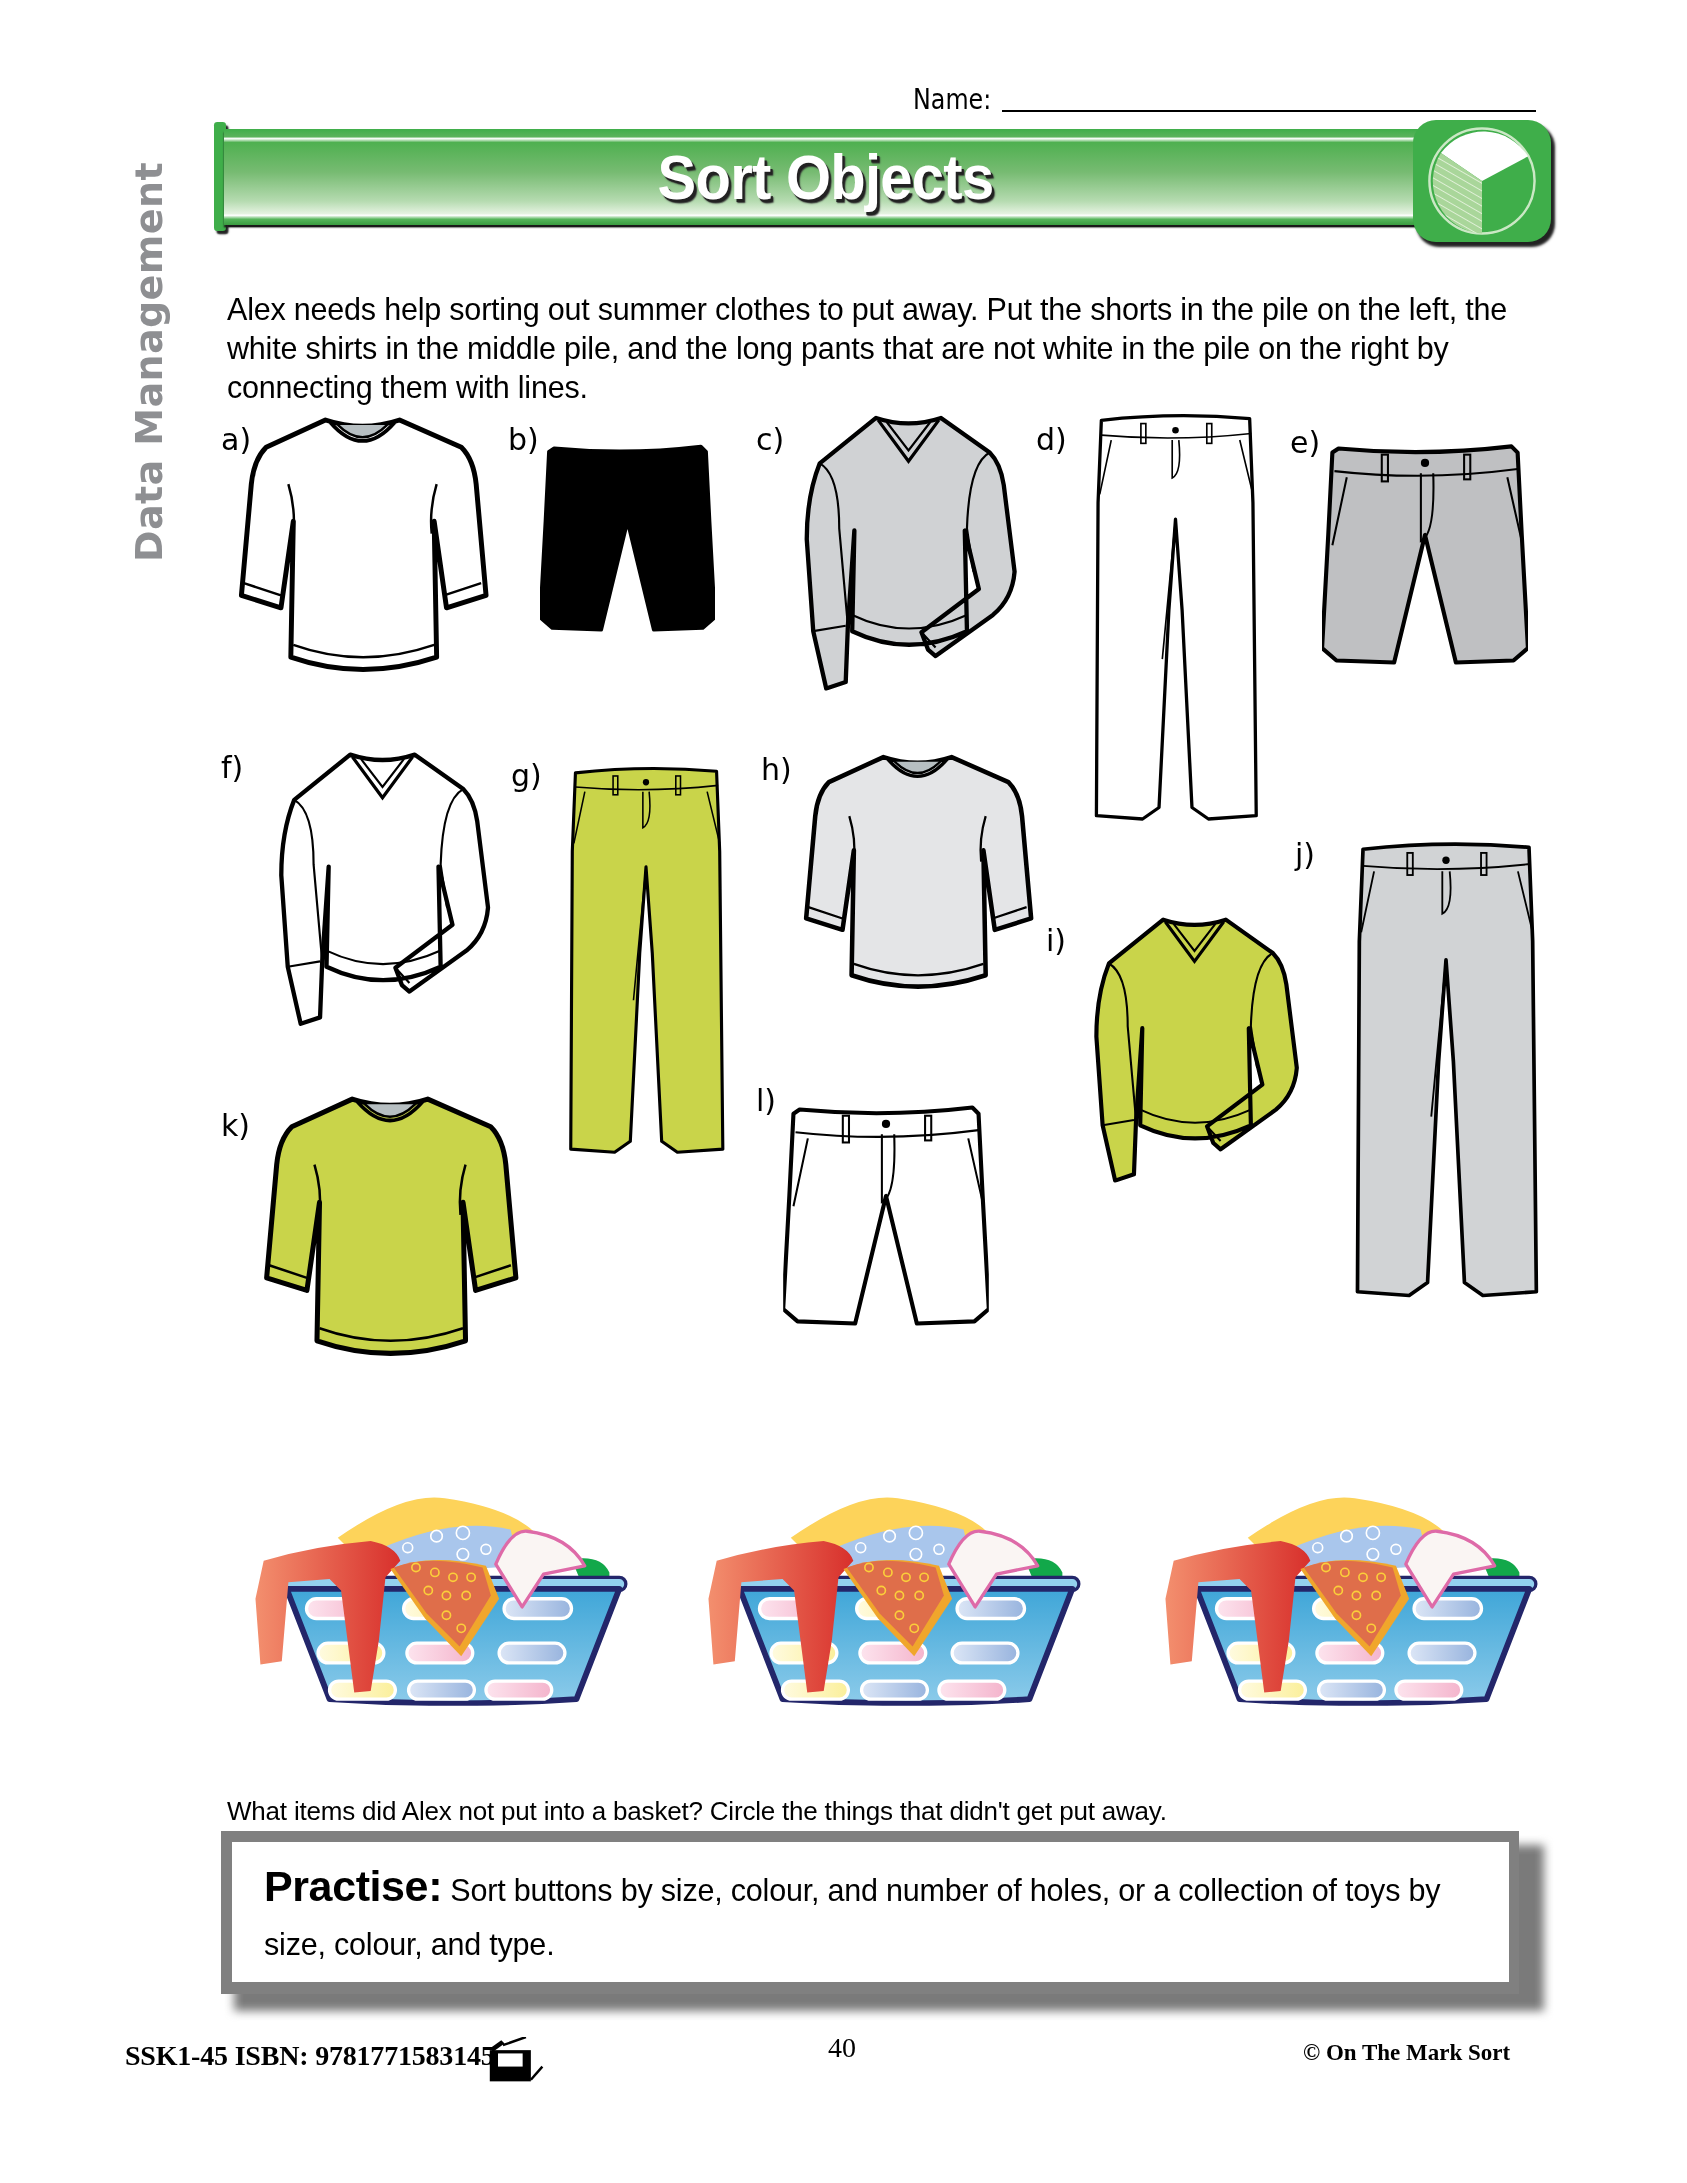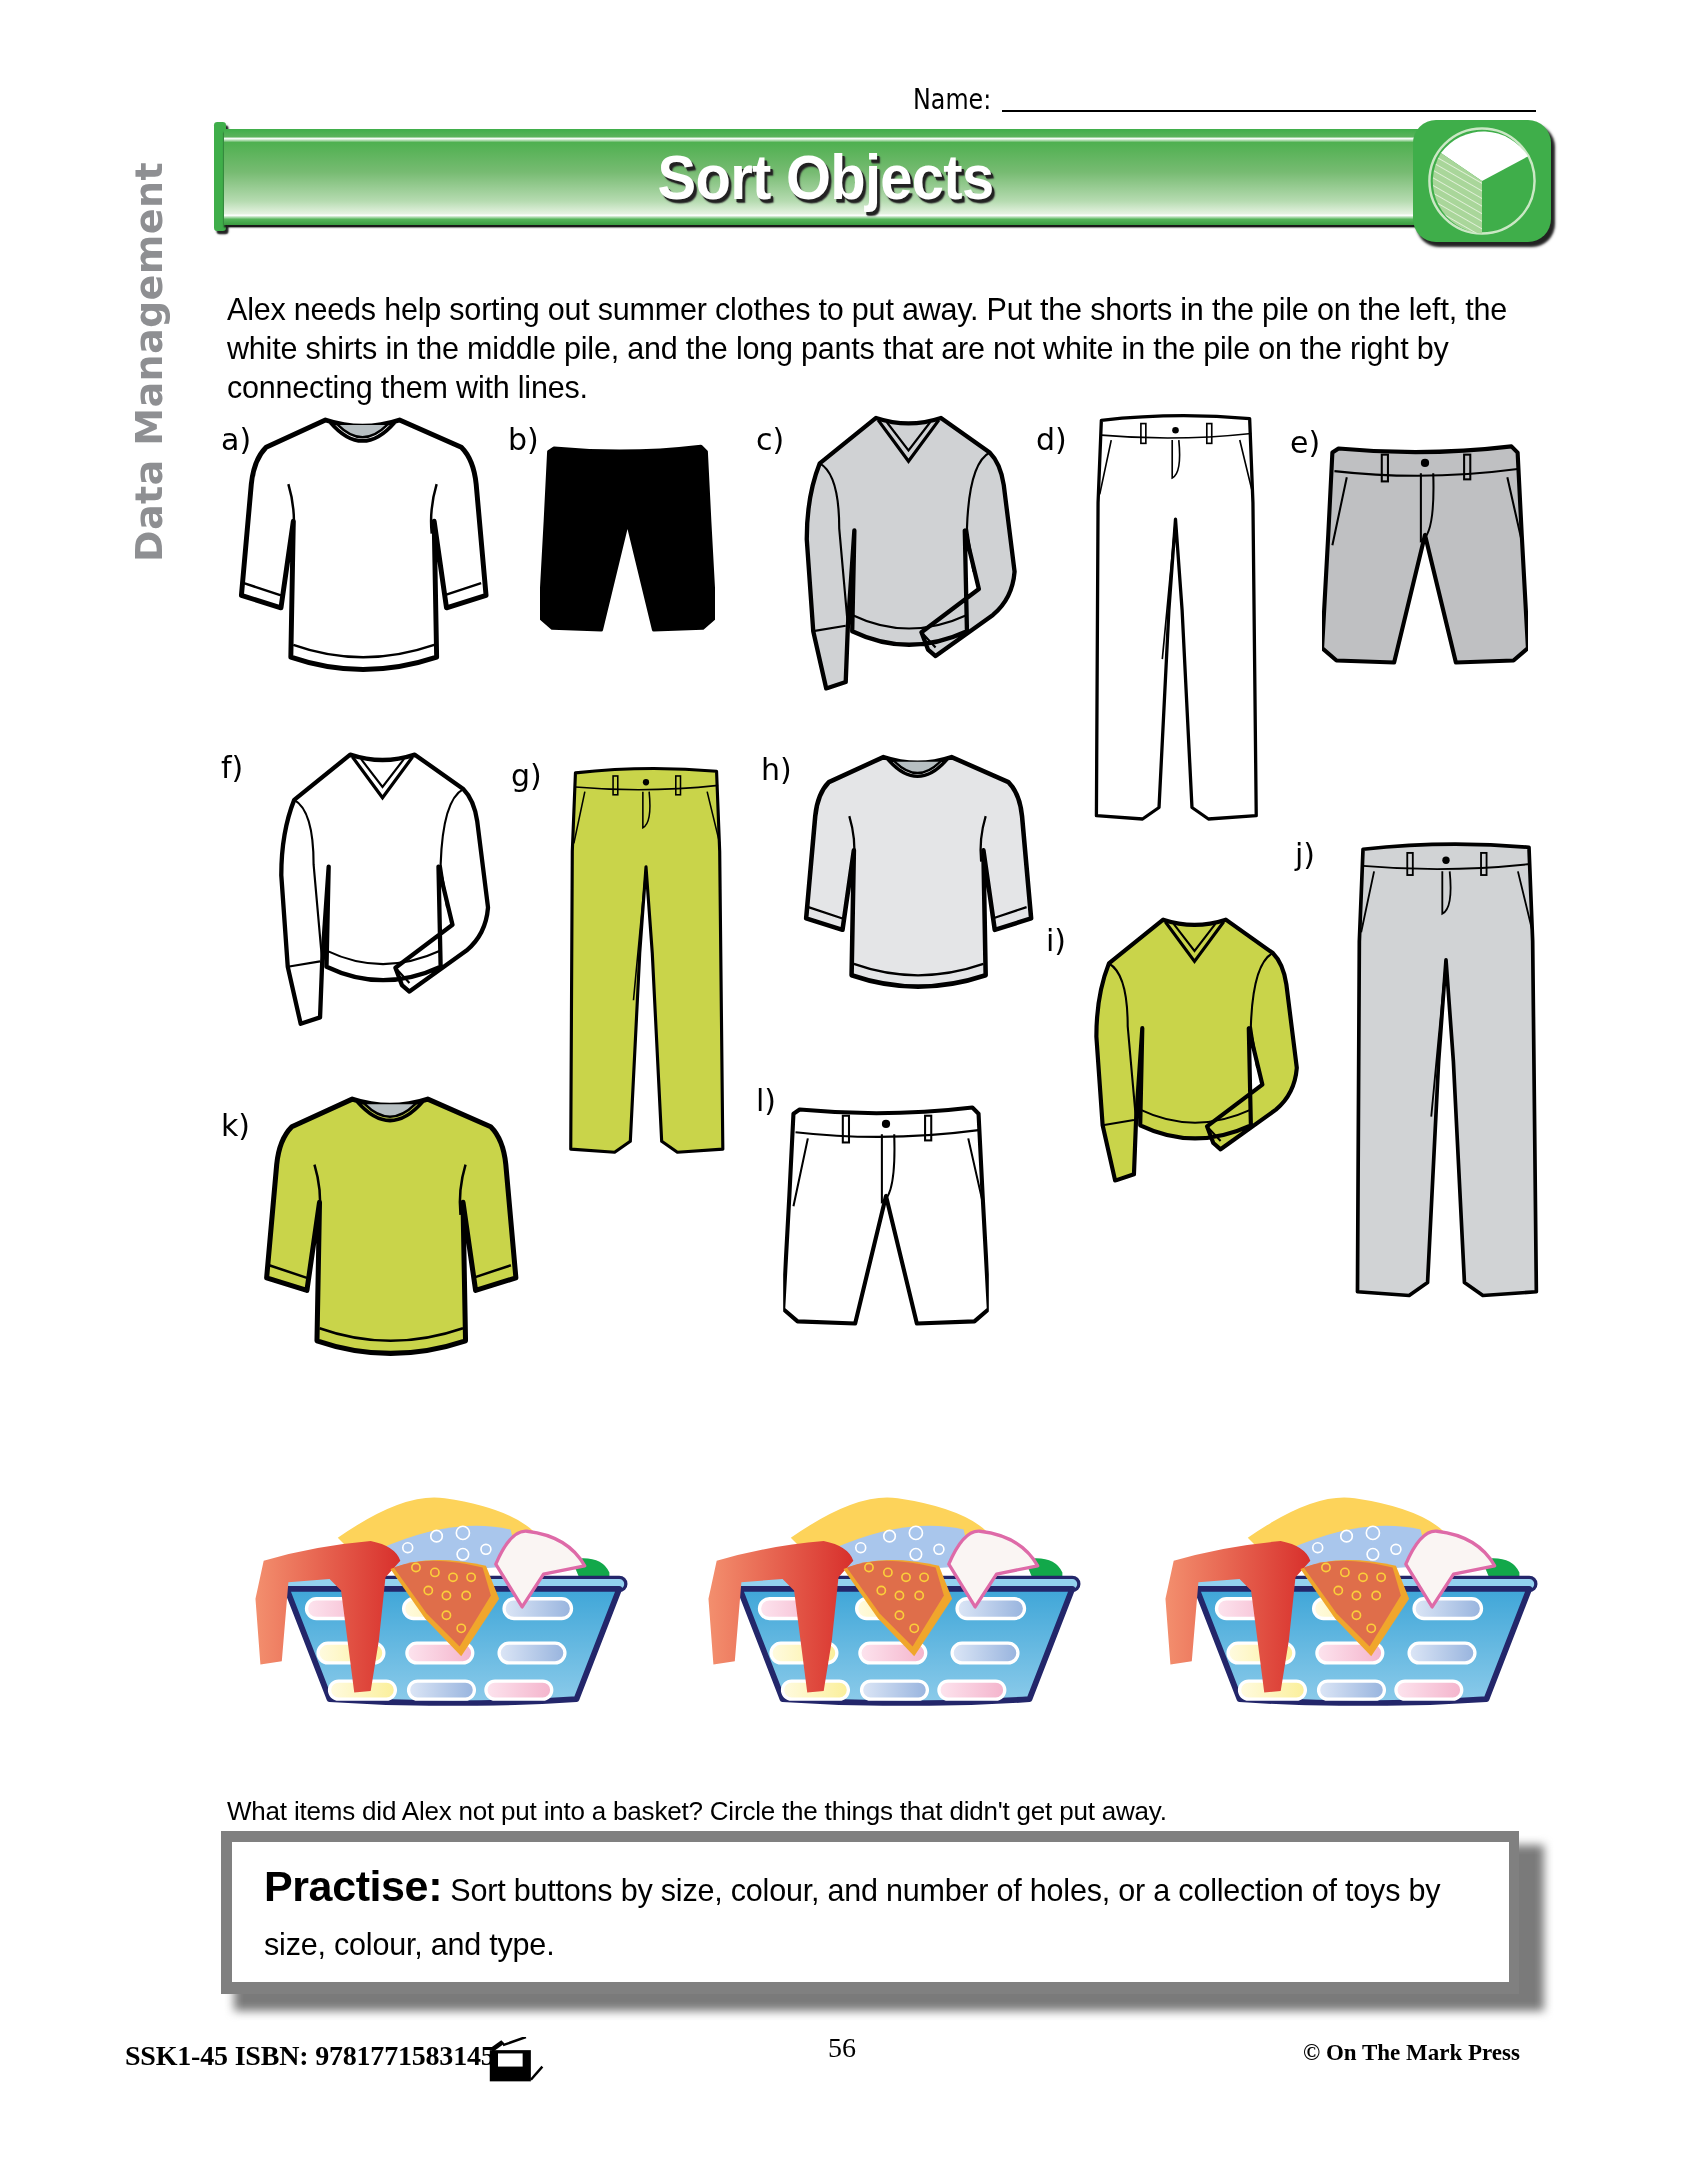--- a/index.html
+++ b/index.html
@@ -261,15 +261,15 @@
 <div class="abs practise-text"><span class="practise-head">Practise:</span><span> Sort buttons by size, colour, and number of holes, or a collection of toys by size, colour, and type.</span></div>
 
 <div class="abs footer-left">SSK1-45  ISBN: 9781771583145</div>
 <svg class="abs copier" viewBox="0 0 108 56">
   <rect x="2" y="16" width="50" height="38" fill="#000"></rect>
   <rect x="12" y="20" width="30" height="16" fill="#fff"></rect>
   <path d="M2 14 L16 4 L20 8 L6 18 Z" fill="#000"></path>
   <line x1="18" y1="10" x2="46" y2="0" stroke="#000" stroke-width="3"></line>
   <line x1="52" y1="52" x2="66" y2="36" stroke="#000" stroke-width="3"></line>
 </svg>
-<div class="abs footer-page">56</div>
-<div class="abs footer-right">© On The Mark Press</div>
+<div class="abs footer-page">40</div>
+<div class="abs footer-right">© On The Mark Sort</div>
 
 
 </body></html>

